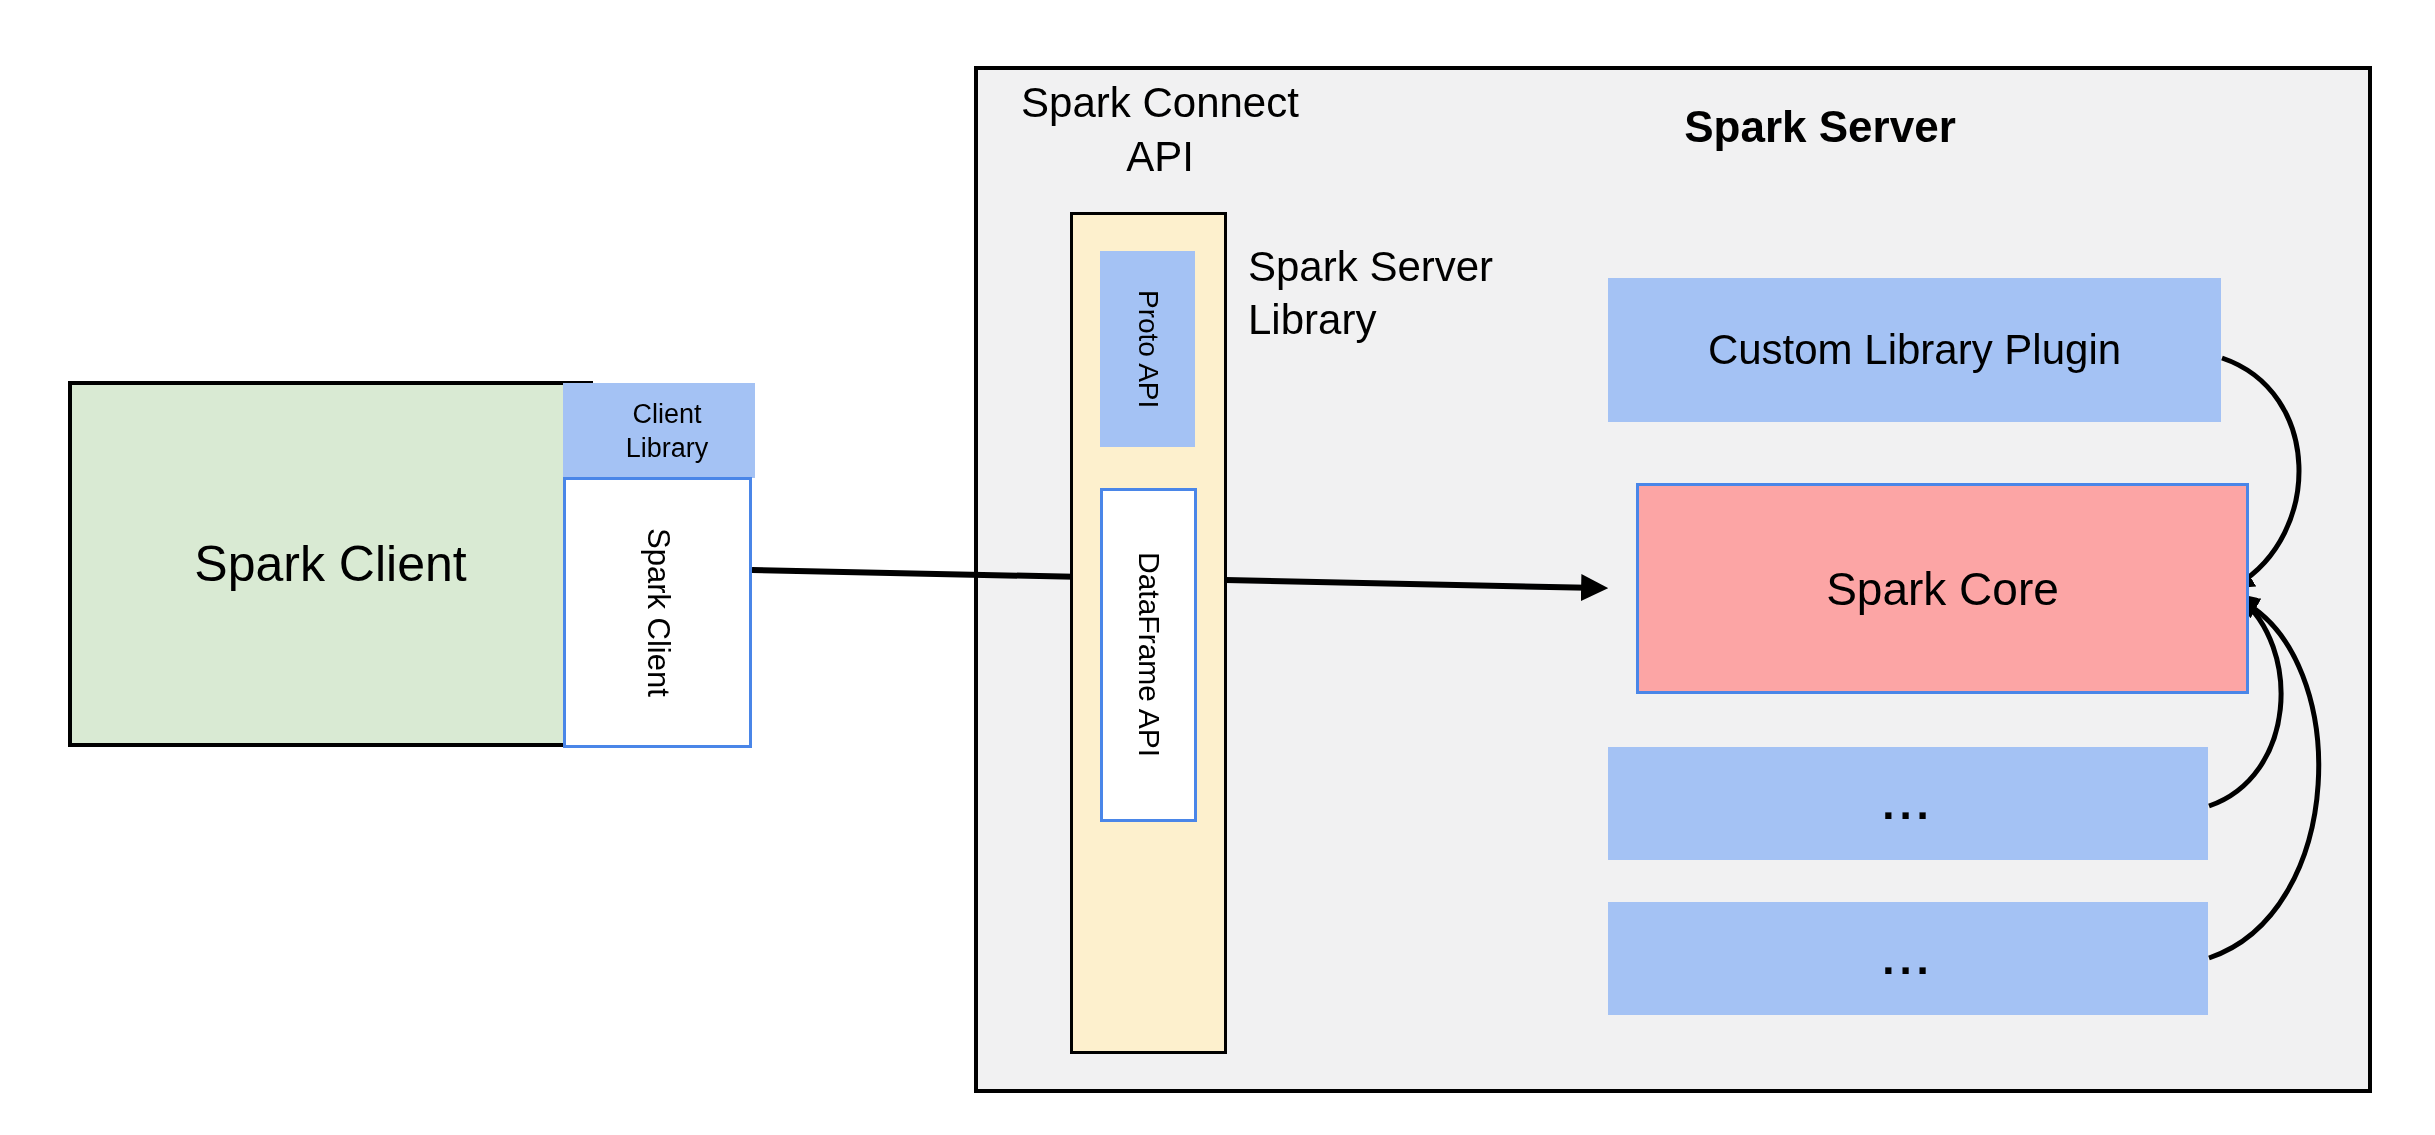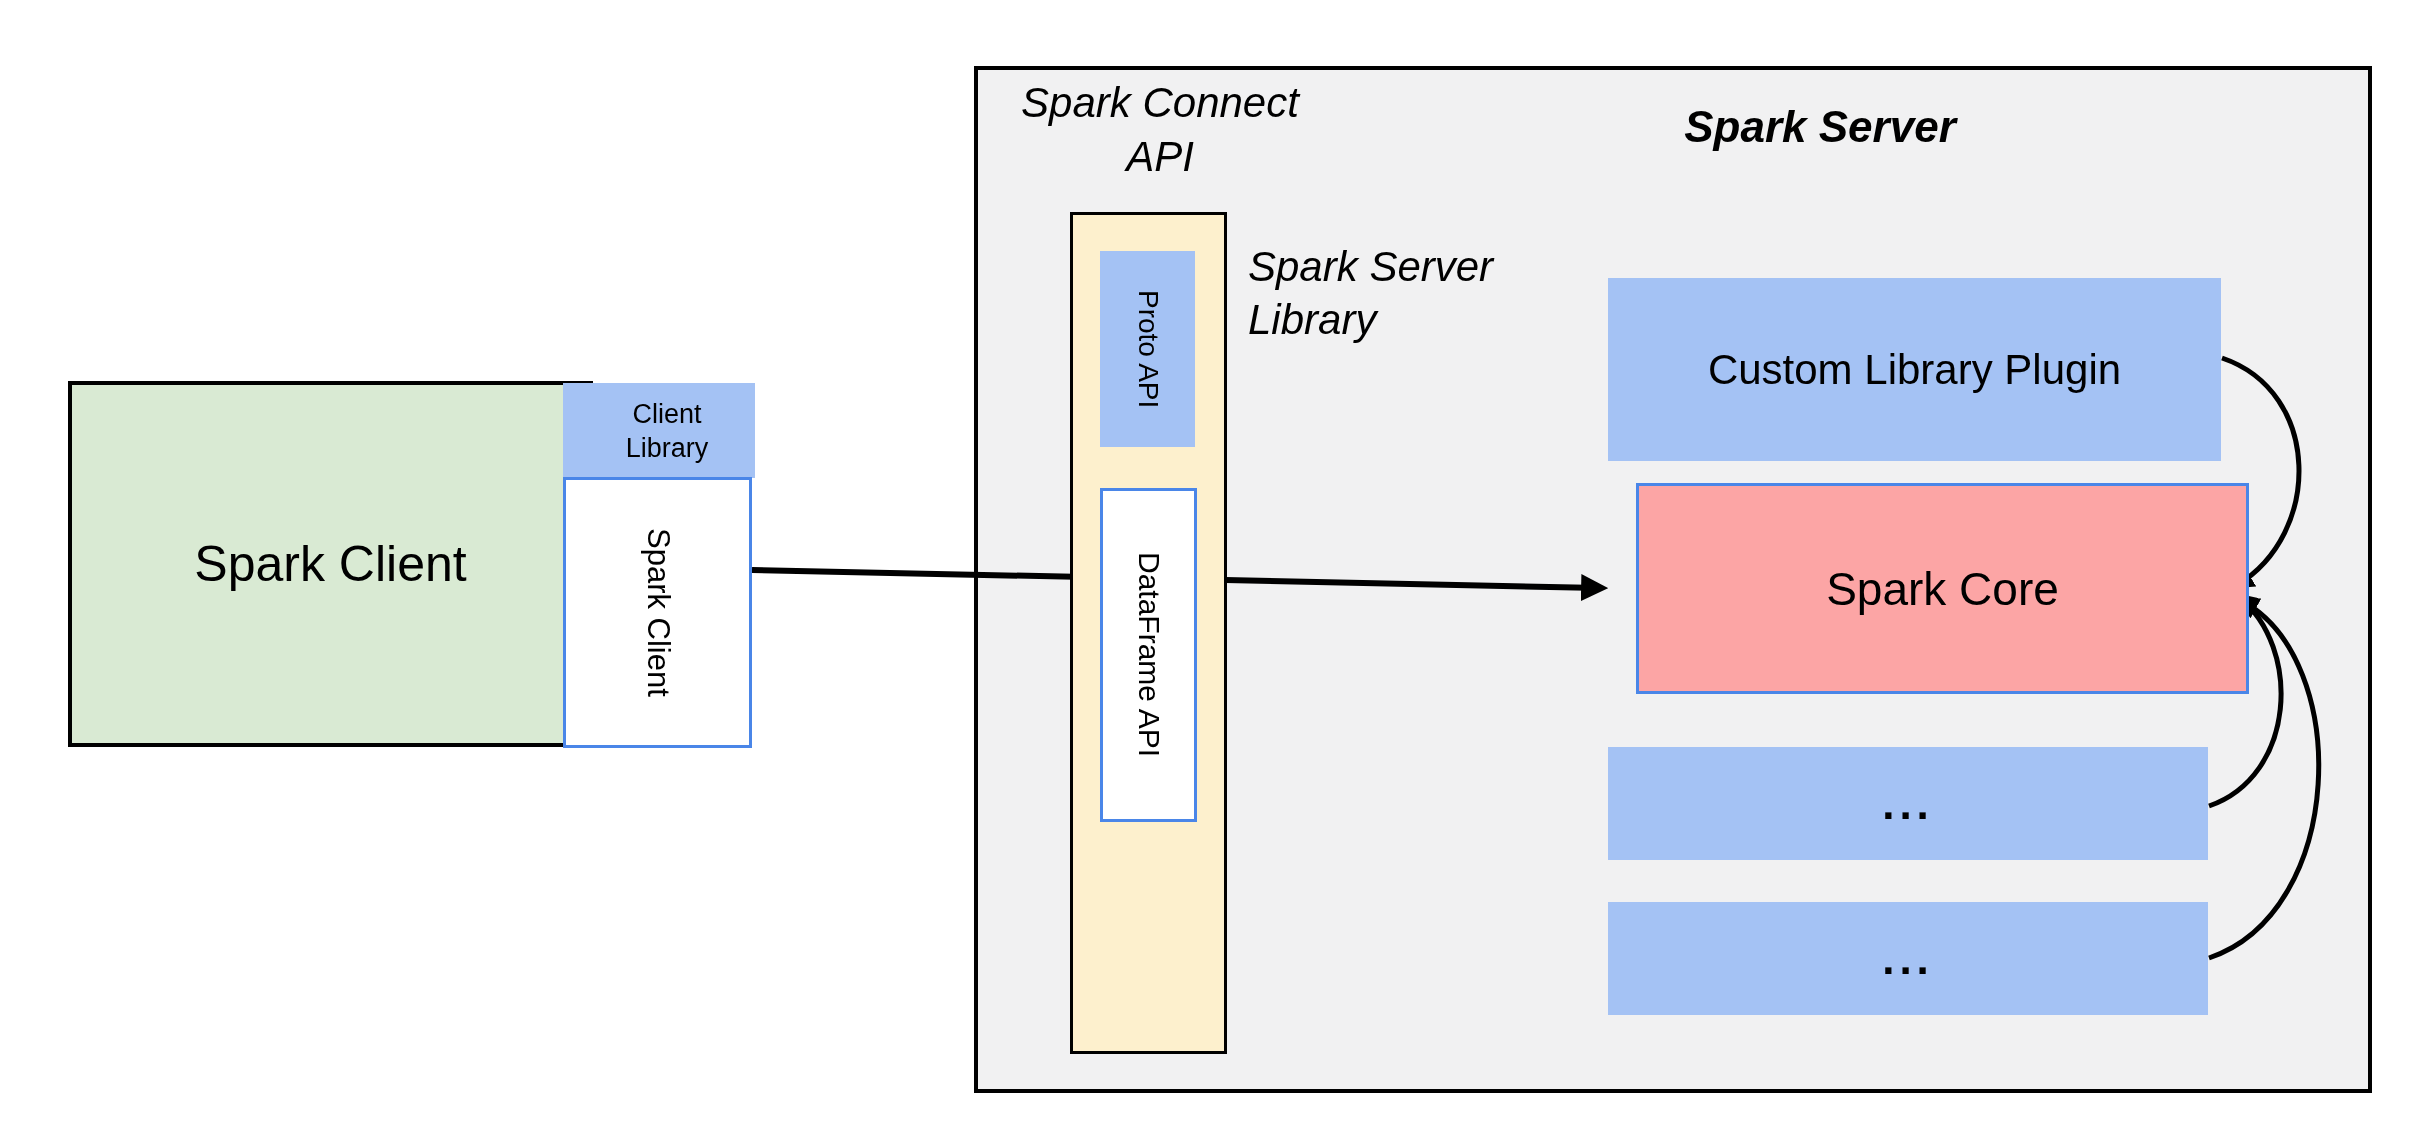--- a/index.html
+++ b/index.html
@@ -15,21 +15,21 @@
     width:2435px;height:1135px;position:relative;background:#ffffff;
     font-family:"Liberation Sans", sans-serif;color:#000;overflow:hidden;
   }
   .abs{position:absolute;box-sizing:border-box;}
   .panel{
     left:974px;top:66px;width:1398px;height:1027px;
     background:var(--panel-fill);border:4px solid #000;z-index:0;
   }
   #arrow-layer{left:0;top:0;width:2435px;height:1135px;z-index:1;pointer-events:none;}
   .node{z-index:2;display:flex;align-items:center;justify-content:center;text-align:center;}
-  .label{z-index:3;font-style:italic;}
+  .label{z-index:3;}
 
   .green-box{
     left:68px;top:381px;width:525px;height:366px;
     background:var(--green-fill);border:4px solid #000;
     font-size:50px;line-height:66px;
   }
   .client-package{
     left:563px;top:383px;width:192px;height:95px;
     background:var(--blue-fill);
     font-size:27px;line-height:34px;padding-left:16px;
@@ -45,21 +45,21 @@
   }
   .proto-api{
     left:1100px;top:251px;width:95px;height:196px;
     background:var(--blue-fill);font-size:28px;
   }
   .dataframe-api{
     left:1100px;top:488px;width:97px;height:334px;
     background:#fff;border:3px solid var(--blue-border);font-size:30px;
   }
   .plugin-box{
-    left:1608px;top:278px;width:613px;height:183px;
+    left:1608px;top:278px;width:613px;height:144px;
     background:var(--blue-fill);font-size:42px;
   }
   .spark-core{
     left:1608px;top:483px;width:613px;height:211px;
     background:#fca5a5;border:3px solid var(--blue-border);font-size:46px;margin-left:28px;
   }
   .ellipsis-box{
     left:1608px;top:747px;width:600px;height:113px;
     background:var(--blue-fill);font-size:44px;font-weight:bold;letter-spacing:5px;
   }

